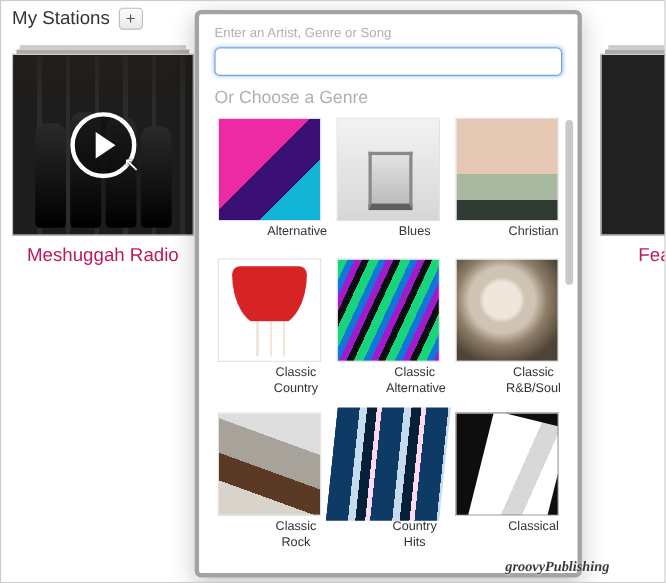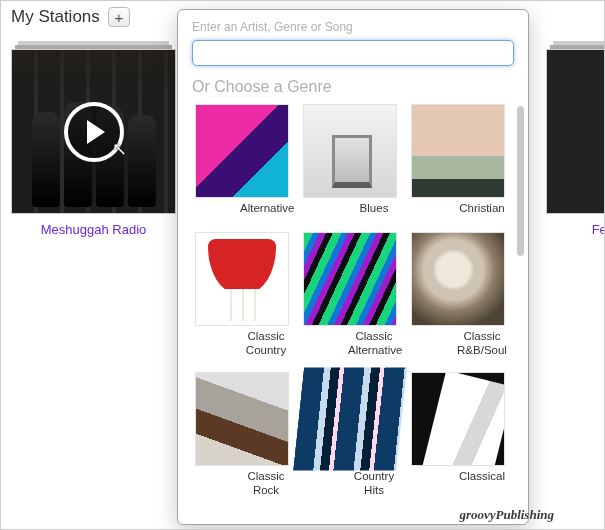--- a/index.html
+++ b/index.html
@@ -53,21 +53,21 @@
     width: 165px; height: 165px;
     background: #222;
     position: relative;
     border: 1px solid #ccc;
   }
   .station .stacked::before,
   .station .stacked::after{
     content:""; position:absolute; left:3px; right:3px; height:4px; background:#aaa; top:-5px;
   }
   .station .stacked::after{ top:-9px; left:6px; right:6px; background:#ccc;}
-  .station .label { margin-top: 8px; font-size: 13px; color: #6d28d9; }
+  .station .label { margin-top: 8px; font-size: 17px; color: #be185d; }
 
   
   .mesh {
     background: radial-gradient(ellipse at center, #3a3a3a 0%, #0a0a0a 80%);
     display:flex; align-items:center; justify-content:center;
   }
   .mesh .band {
     position:absolute; inset:0;
     background:
       linear-gradient(180deg, rgba(40,30,20,.6) 0%, rgba(0,0,0,0) 30%),
@@ -102,21 +102,21 @@
     position: relative;
   }
 
   
   .popover {
     position: absolute;
     left: 176px; top: 8px;
     width: 352px;
     height: 516px;
     background:#fff;
-    border:1px solid #a3a3a3;
+    border:4px solid #a3a3a3;
     border-radius:6px;
     box-shadow:0 6px 22px rgba(0,0,0,.22);
     z-index:10;
     overflow:hidden;
   }
   .popover .prompt{
     padding: 10px 14px 2px 14px;
     font-size: 12px;
     color:#b0b0b0;
   }

